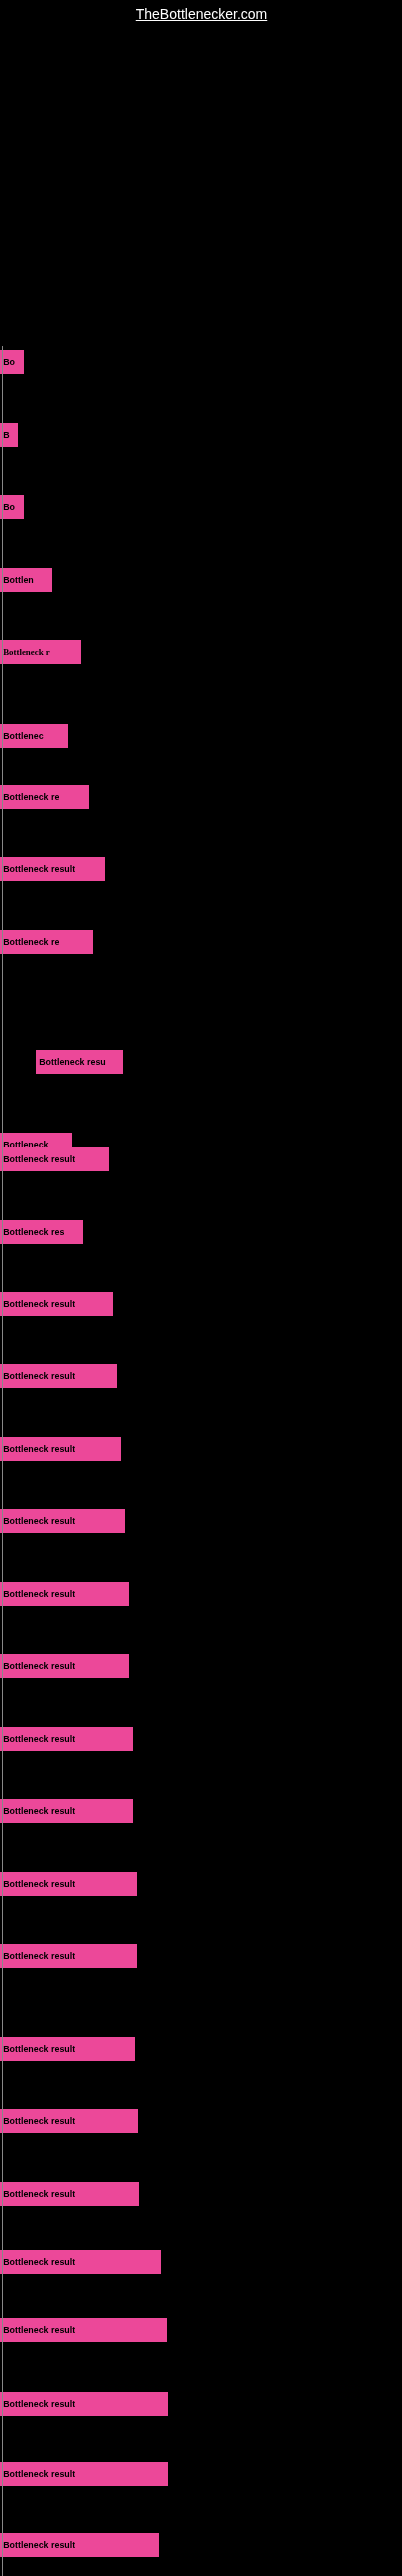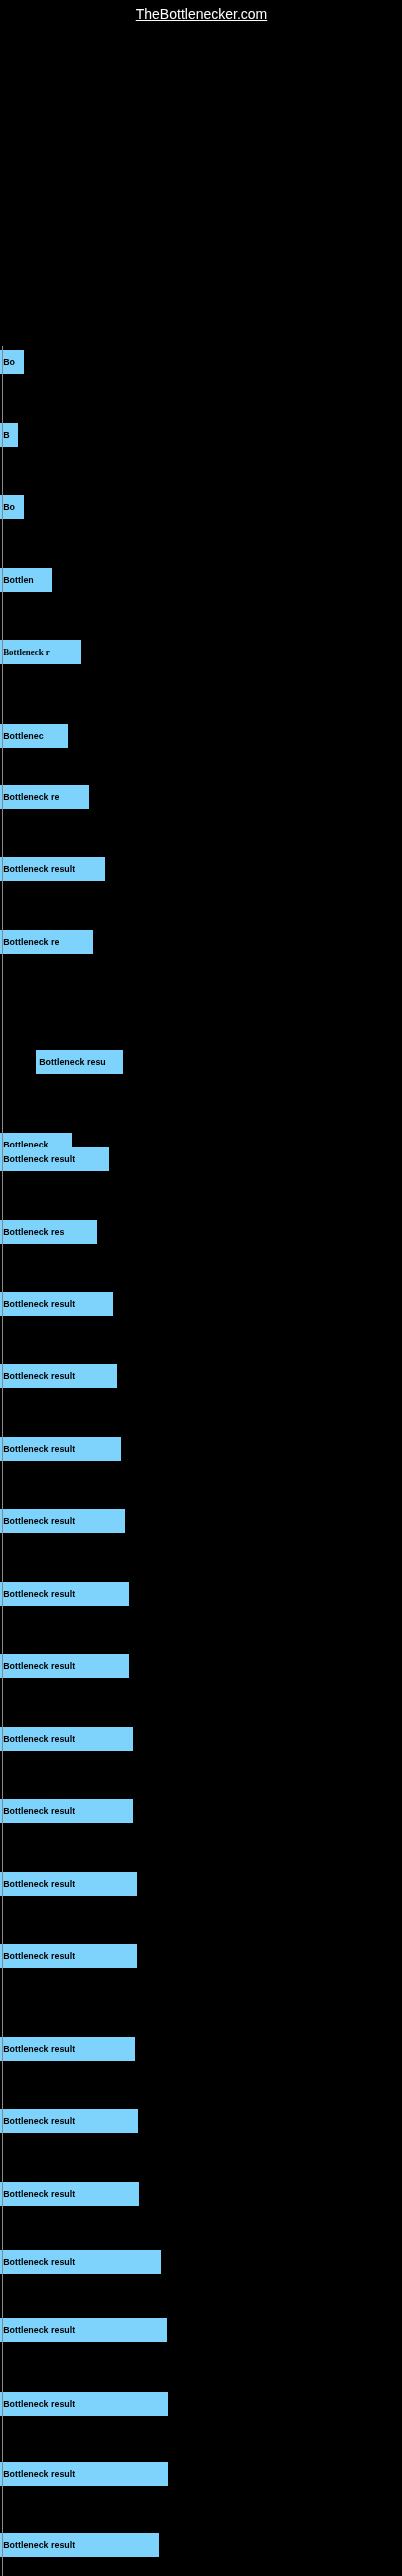--- a/index.html
+++ b/index.html
@@ -28,21 +28,21 @@
     }
 
     .bar-container {
       position: absolute;
       left: 0;
       height: 24px;
     }
 
     .bar {
       height: 100%;
-      background-color: #7dd3fc;
+      background-color: #ec4899;
       display: flex;
       align-items: center;
       padding-left: 3.2px;
     }
 
     .bar-label {
       color: #000000;
       font-size: 8.9px;
       font-weight: bold;
       white-space: nowrap;
@@ -115,21 +115,21 @@
     <div class="bar-container" style="top: 1133px; width: 72px;">
       <div class="bar">
         <span class="bar-label">Bottleneck</span>
       </div>
     </div>
     <div class="bar-container" style="top: 1147px; width: 109px;">
       <div class="bar">
         <span class="bar-label">Bottleneck result</span>
       </div>
     </div>
-    <div class="bar-container" style="top: 1220px; width: 97px;">
+    <div class="bar-container" style="top: 1220px; width: 83px;">
       <div class="bar">
         <span class="bar-label">Bottleneck res</span>
       </div>
     </div>
     <div class="bar-container" style="top: 1292px; width: 113px;">
       <div class="bar">
         <span class="bar-label">Bottleneck result</span>
       </div>
     </div>
     <div class="bar-container" style="top: 1364px; width: 117px;">

